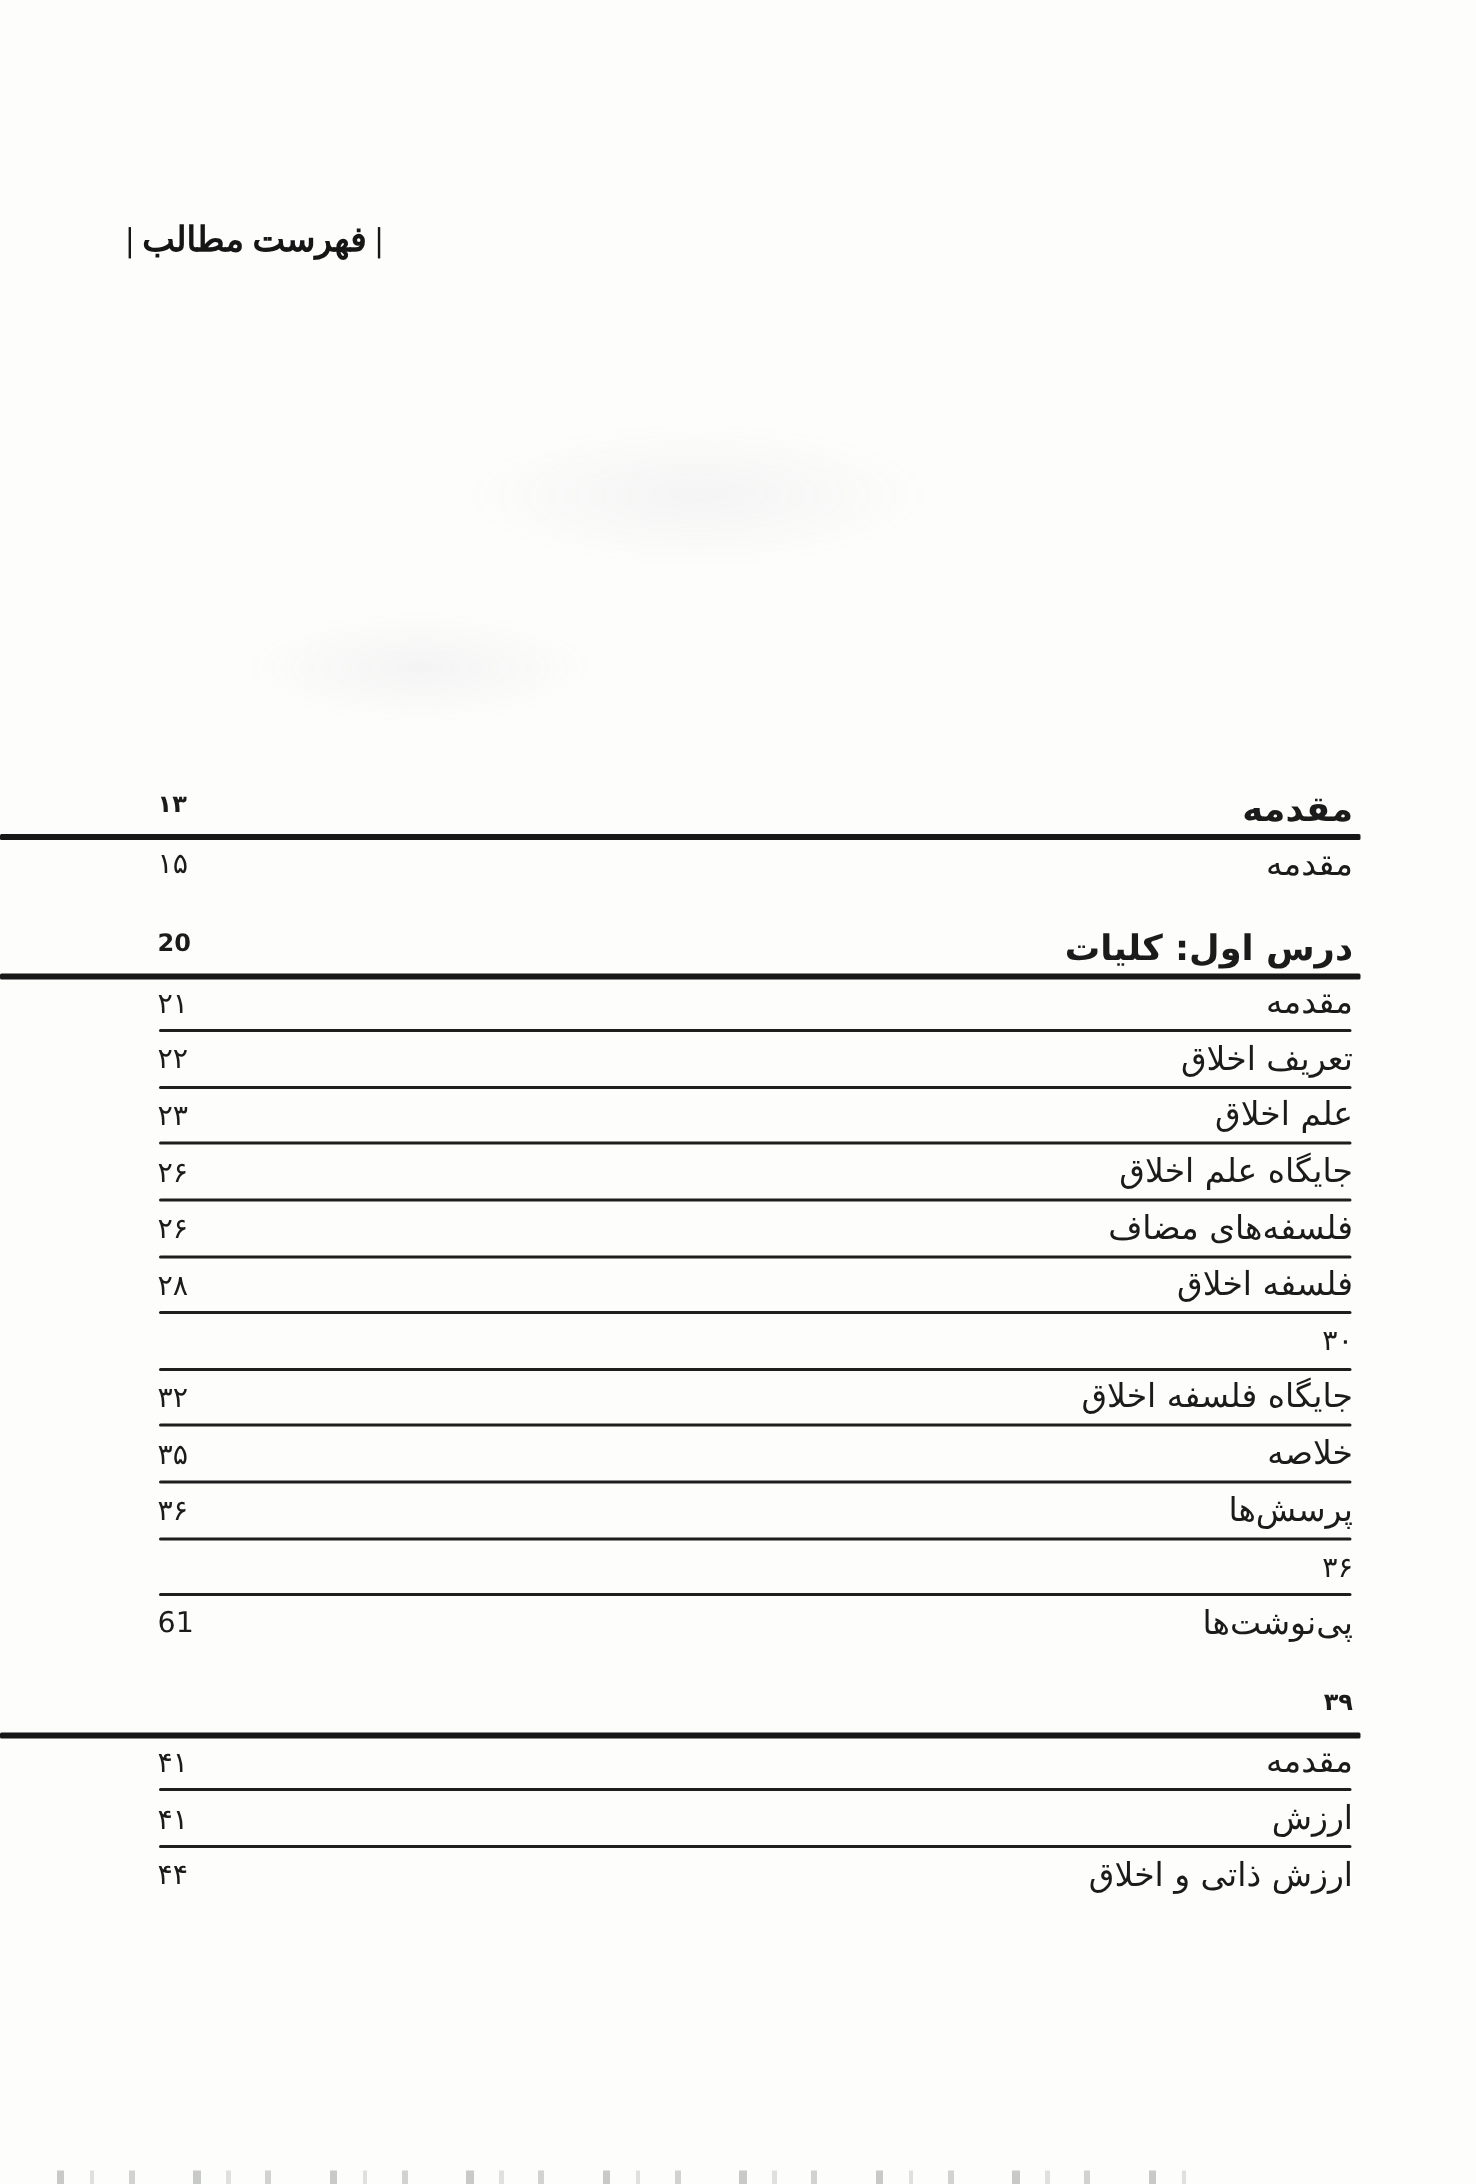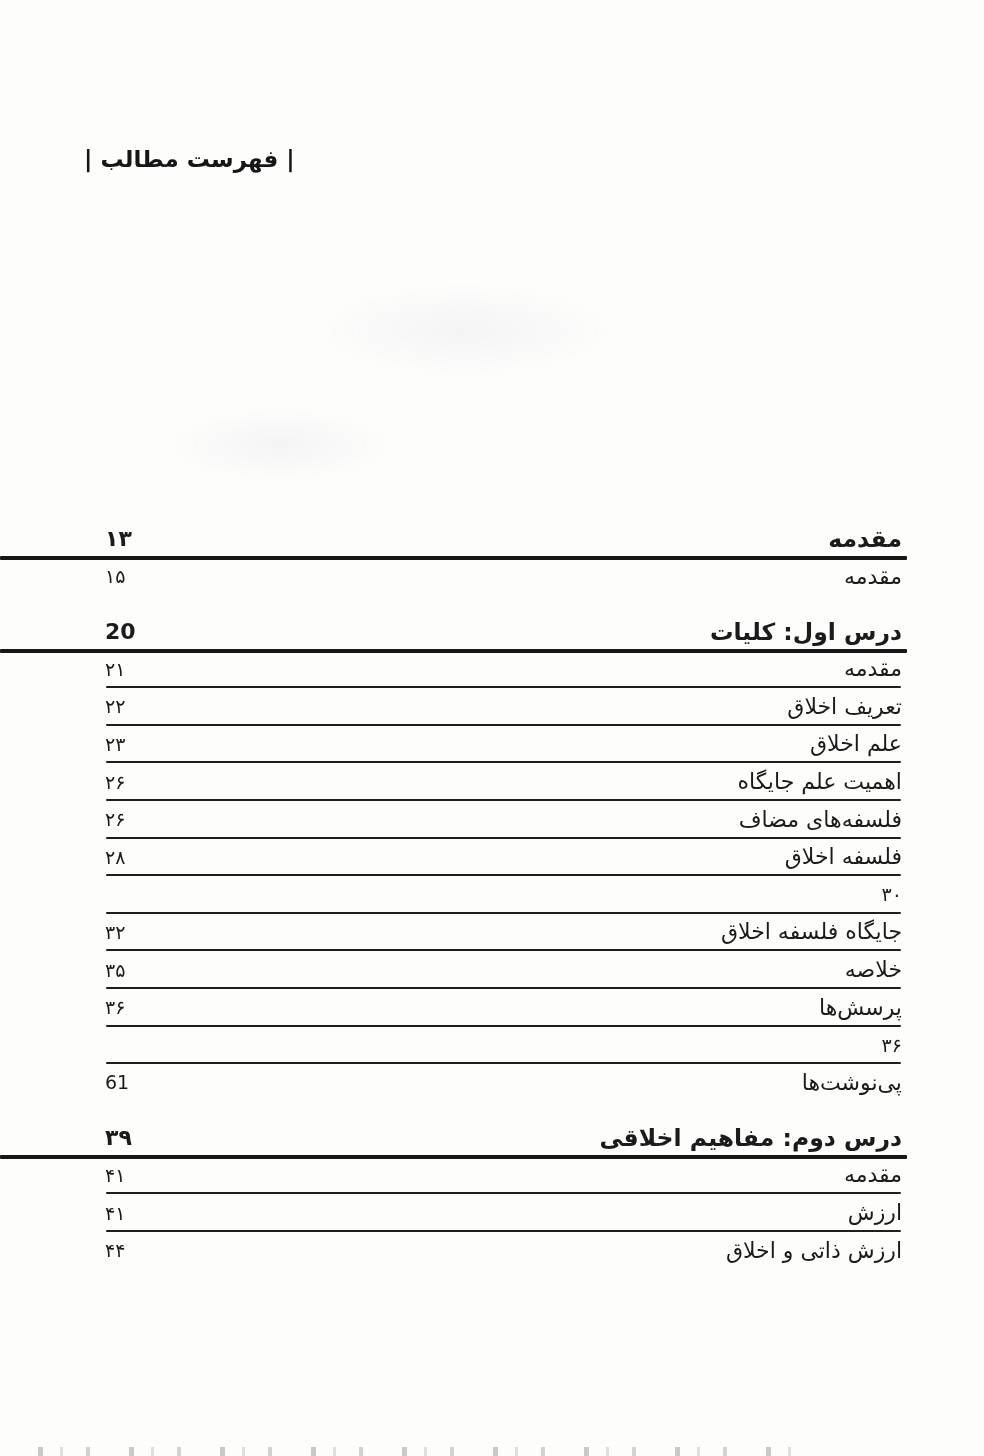--- a/index.html
+++ b/index.html
@@ -13,20 +13,21 @@
   }
   
   .doc-header{
     position:absolute;
     top:146px;left:84px;
     direction:rtl;
     font-size:23px;
     font-weight:bold;
     color:#161616;
     white-space:nowrap;
+    font-family:Liberation Serif, serif;
   }
   
   .toc{
     position:absolute;
     top:527px;left:105px;
     width:797px;
     direction:rtl;
   }
   .sec{
     position:relative;
@@ -39,21 +40,21 @@
   .sec:not(:first-child){margin-top:24px;}
   .sec::after{
     content:"";
     position:absolute;
     left:-105px;right:-5px;bottom:-2px;
     height:4px;
     background:#171717;
     border-radius:1px;
   }
   .sec .t{font-size:23.5px;line-height:1.1;}
-  .sec .n{font-size:22px;line-height:1;padding-top:1px;}
+  .sec .n{font-size:16px;line-height:1;padding-top:1px;}
   .row{
     position:relative;
     height:37.6px;
     display:flex;
     justify-content:space-between;
     align-items:center;
   }
   .row::after{
     content:"";
     position:absolute;
@@ -118,21 +119,21 @@
       </div>
       <div class="row">
         <span class="t">تعریف اخلاق</span>
         <span class="n">۲۲</span>
       </div>
       <div class="row">
         <span class="t">علم اخلاق</span>
         <span class="n">۲۳</span>
       </div>
       <div class="row">
-        <span class="t">اهمیت علم جایگاه</span>
+        <span class="t">جایگاه علم اخلاق</span>
         <span class="n">۲۶</span>
       </div>
       <div class="row">
         <span class="t">فلسفه‌های مضاف</span>
         <span class="n">۲۶</span>
       </div>
       <div class="row">
         <span class="t">فلسفه اخلاق</span>
         <span class="n">۲۸</span>
       </div>
@@ -152,21 +153,20 @@
         <span class="n">۳۶</span>
       </div>
       <div class="row">
         <span class="n">۳۶</span>
       </div>
       <div class="row noline">
         <span class="t">پی‌نوشت‌ها</span>
         <span class="n">61</span>
       </div>
       <div class="sec">
-        <span class="t">درس دوم: مفاهیم اخلاقی</span>
         <span class="n">۳۹</span>
       </div>
       <div class="row">
         <span class="t">مقدمه</span>
         <span class="n">۴۱</span>
       </div>
       <div class="row">
         <span class="t">ارزش</span>
         <span class="n">۴۱</span>
       </div>

